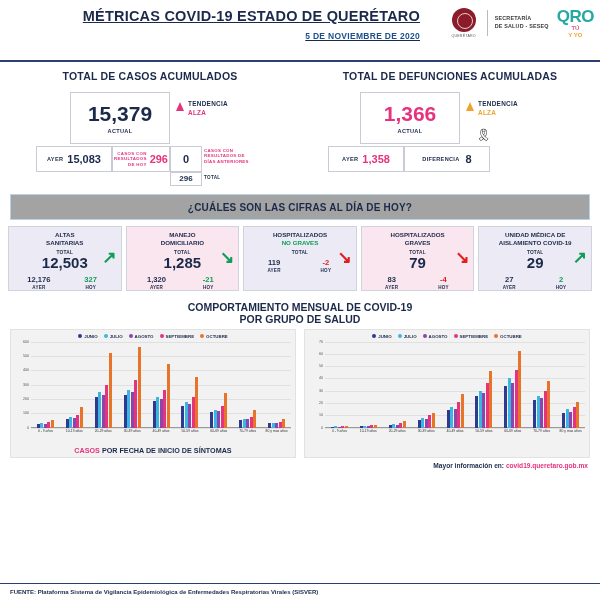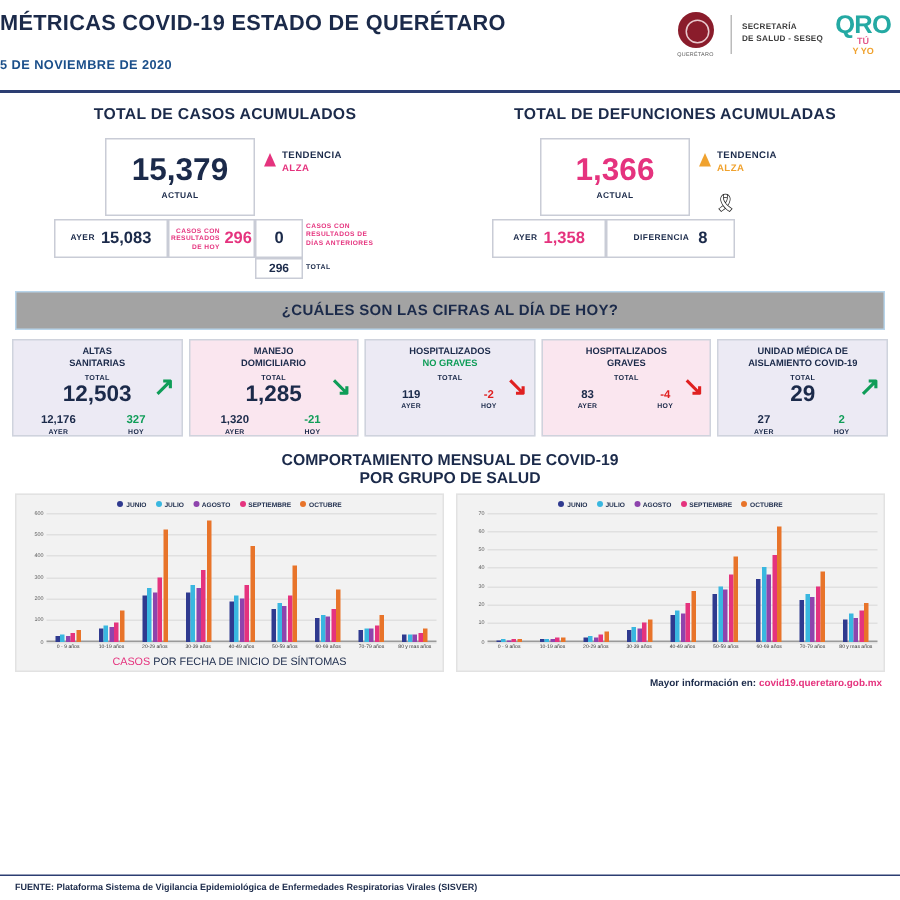--- a/index.html
+++ b/index.html
@@ -6,23 +6,23 @@
   html, body { margin:0; padding:0; }
   body {
     width:600px; height:600px; background:#ffffff;
     font-family:"Liberation Sans", sans-serif;
     color:#1b2a4a; overflow:hidden;
   }
   .page { position:relative; width:600px; height:600px; }
 
   
   .header { position:relative; height:62px; border-bottom:2px solid #2c3e72; }
-  .title-block { position:absolute; left:0; top:8px; width:420px; text-align:left; }
+  .title-block { position:absolute; left:0; top:8px; width:420px; text-align:right;text-decoration:underline; }
   .main-title { font-size:14.5px; font-weight:bold; letter-spacing:.2px; color:#1b2a4a; }
-  .sub-title { font-size:8.5px; font-weight:bold; color:#1b4f8a; margin-top:14px; letter-spacing:.3px; }
+  .sub-title { font-size:8.5px; font-weight:bold; color:#1b4f8a; margin-top:7px; letter-spacing:.3px; }
 
   .logos { position:absolute; right:6px; top:6px; display:flex; align-items:center; gap:8px; }
   .seal { width:30px; height:34px; display:flex; flex-direction:column; align-items:center; justify-content:center; }
   .seal .emblem { width:24px; height:24px; border-radius:50%; background:#8a1c2b; position:relative; }
   .seal .emblem:after { content:""; position:absolute; left:5px; top:5px; width:14px; height:14px; border-radius:50%; border:1px solid #e9c9ce; }
   .seal .cap { font-size:3.6px; color:#5a5a5a; margin-top:2px; letter-spacing:.2px; }
   .seseq { font-size:5.4px; line-height:1.45; color:#3b3b3b; font-weight:bold; letter-spacing:.2px; border-left:1px solid #bbb; padding-left:7px; height:26px; display:flex; flex-direction:column; justify-content:center;}
   .qro { text-align:center; }
   .qro .q { font-size:17px; font-weight:bold; color:#24a9a3; letter-spacing:-0.5px; line-height:1; }
   .qro .tu { font-size:6px; font-weight:bold; color:#e45a8c; line-height:1.1; }
@@ -74,21 +74,21 @@
   .plot { position:relative; height:86px; margin-top:3px; }
   .y-axis { position:absolute; left:0; top:0; bottom:0; width:16px; }
   .y-tick { position:absolute; right:2px; font-size:3.6px; color:#555; transform:translateY(-50%); }
   .grid-line { position:absolute; left:16px; right:0; border-top:1px solid #e0e0e0; }
   .axis-line { position:absolute; left:16px; right:0; bottom:0; border-top:1px solid #9a9a9a; }
   .bars { position:absolute; left:16px; right:0; bottom:0; top:0; display:flex; align-items:flex-end; }
   .grp { flex:1; display:flex; align-items:flex-end; justify-content:center; gap:0.5px; height:100%; }
   .bar { width:3px; }
   .x-labels { display:flex; margin-left:16px; margin-top:1px; }
   .x-lab { flex:1; text-align:center; font-size:3.4px; color:#333; line-height:1.2; }
-  .chart-cap { text-align:center; font-size:7.2px; font-weight:normal; color:#e5337e; margin-top:3px; }
+  .chart-cap { text-align:center; font-size:7.2px; font-weight:bold; color:#e5337e; margin-top:13px; }
   .chart-cap .dk { color:#1b2a4a; }
 
   .more-info { text-align:right; padding:4px 12px 0 0; font-size:6.6px; font-weight:bold; color:#1b2a4a; }
   .more-info a { color:#e5337e; text-decoration:none; }
 
   .footer { position:absolute; left:0; bottom:0; width:600px; border-top:1px solid #2c3e72; padding:5px 10px; }
   .footer-text { font-size:6px; font-weight:bold; color:#1b2a4a; }
 </style>
 </head>
 <body>
@@ -263,20 +263,21 @@
         </div>
       </div>
     </div>
 
     <div class="card pk">
       <div class="card-title">
         <span>HOSPITALIZADOS</span><br>
         <span>GRAVES</span>
       </div>
       <div class="card-total-lbl">TOTAL</div>
+      <div class="card-total">79</div>
       <div class="card-arrow" style="color:#e02020;">↘</div>
       <div class="card-bottom">
         <div class="cb-cell">
           <div class="cb-val navy">83</div>
           <div class="cb-lbl">AYER</div>
         </div>
         <div class="cb-cell">
           <div class="cb-val" style="color:#e02020;">-4</div>
           <div class="cb-lbl">HOY</div>
         </div>

